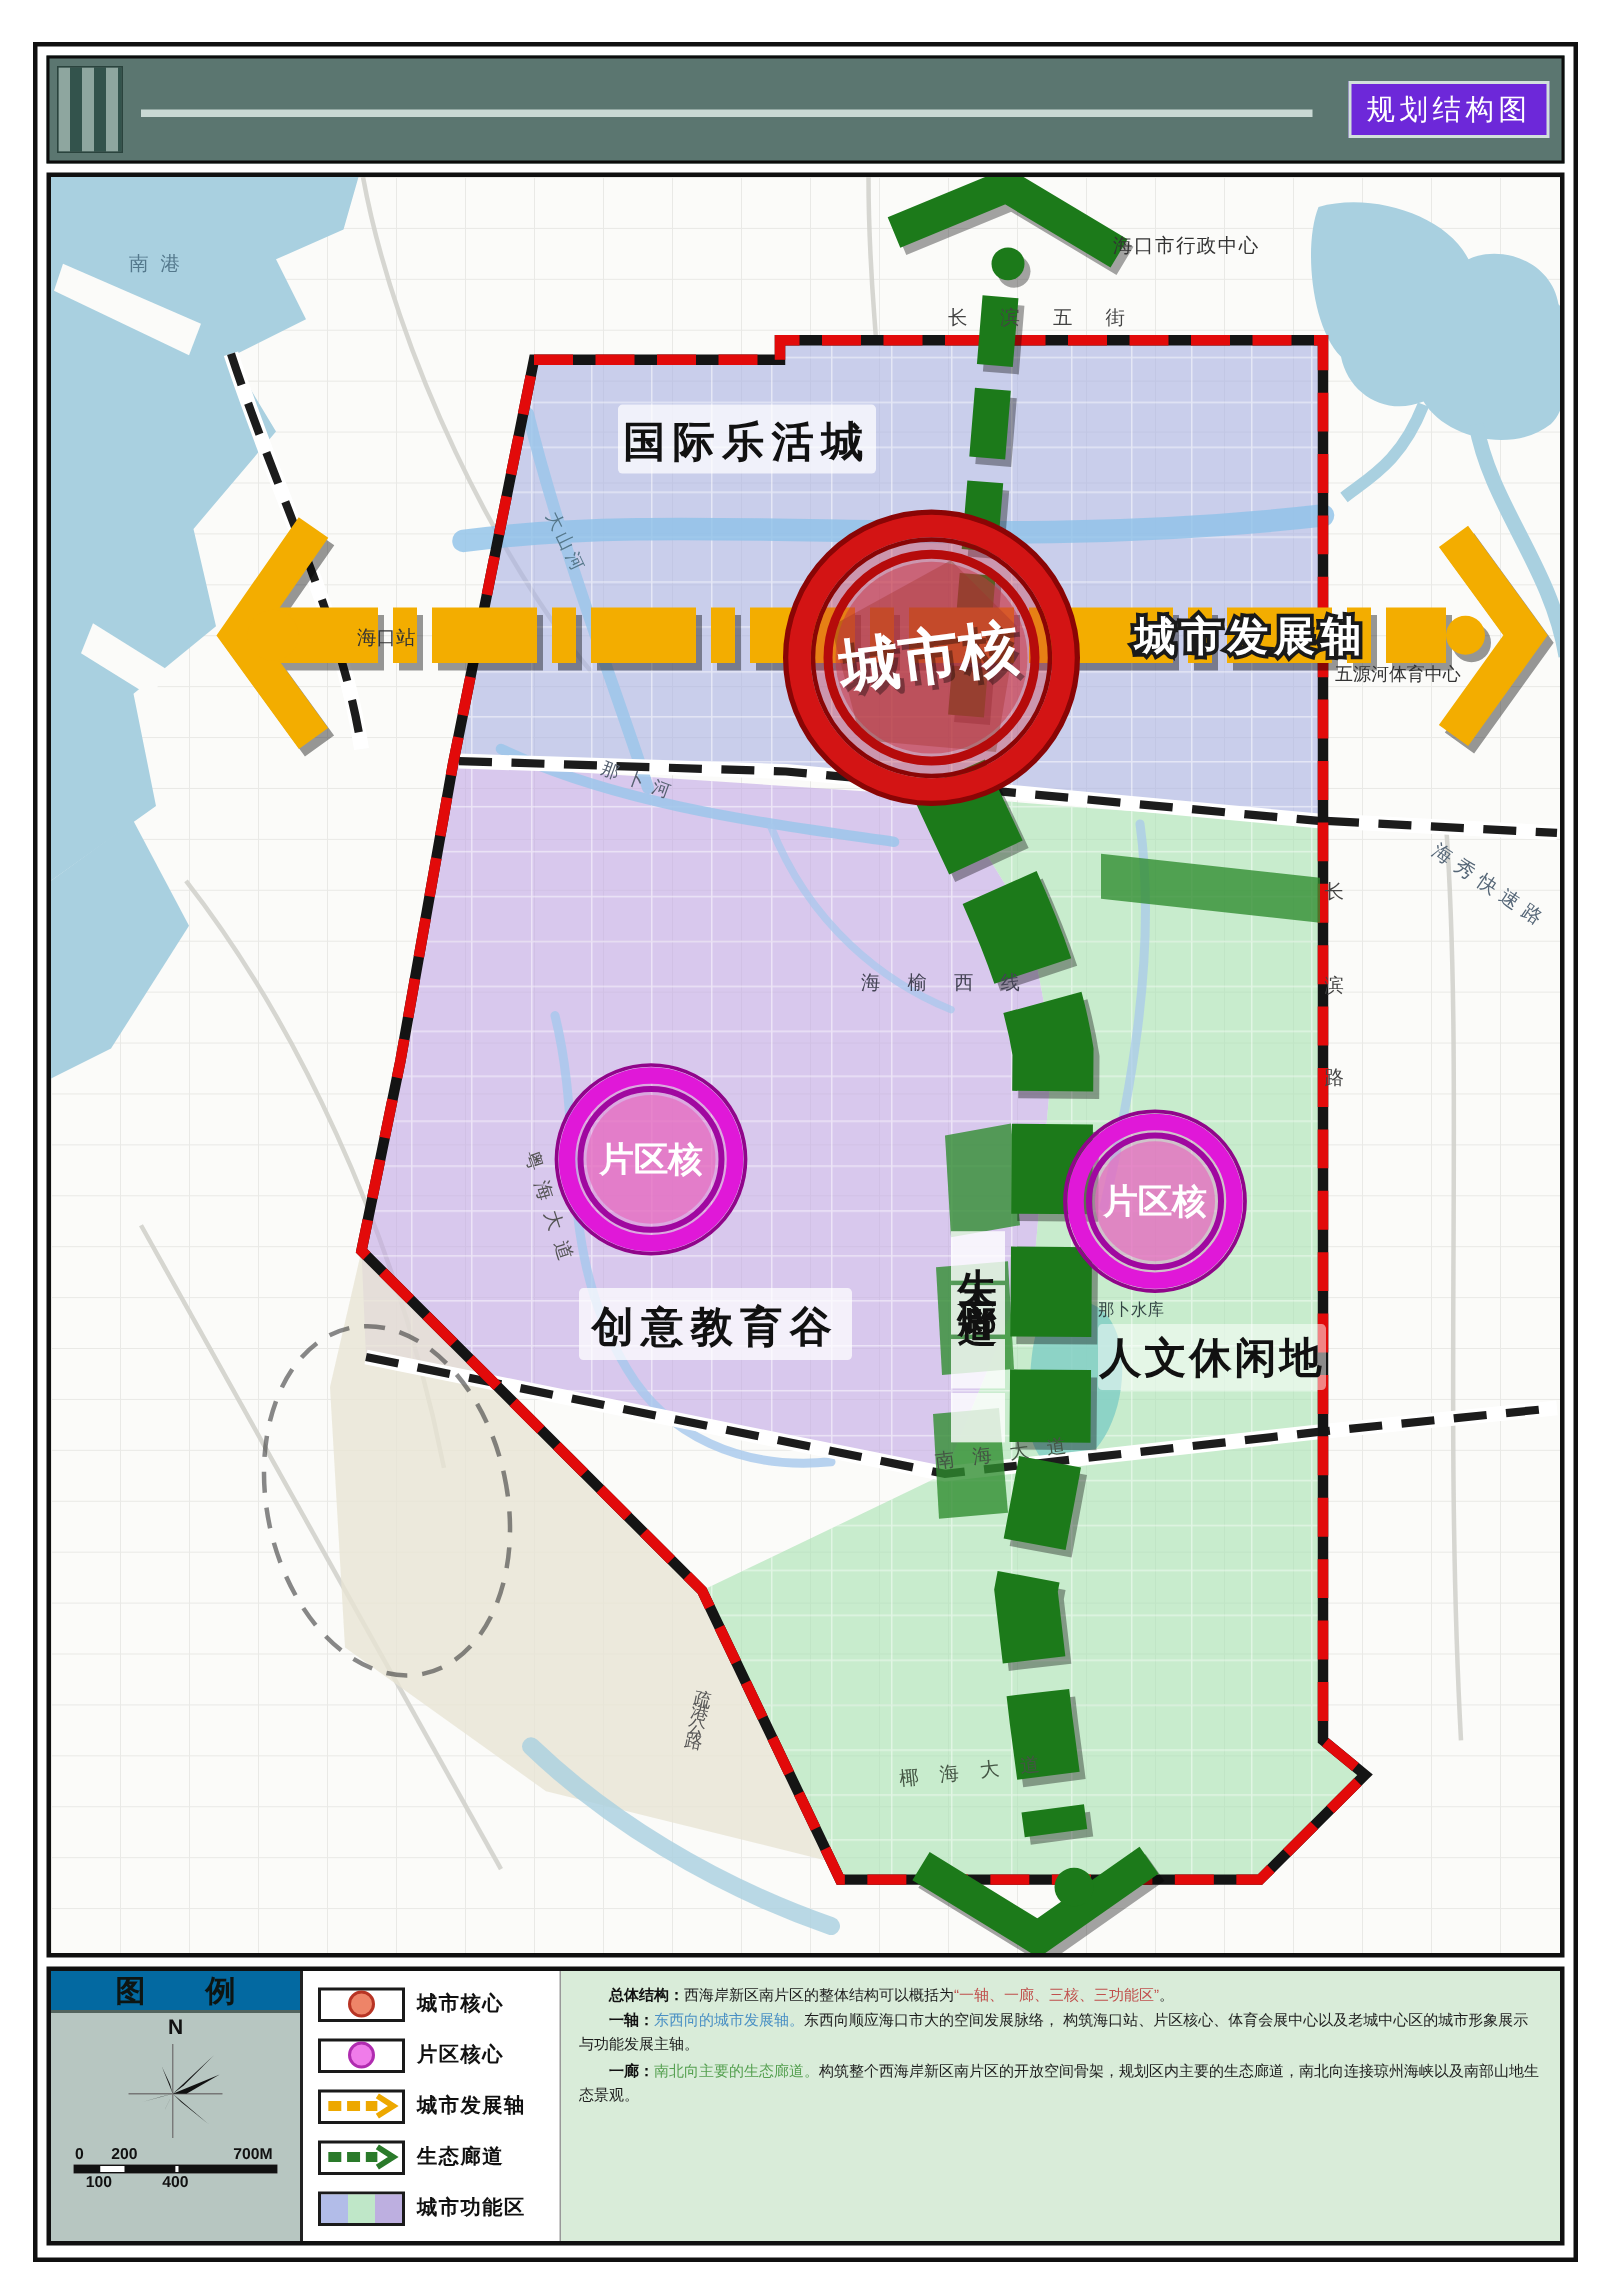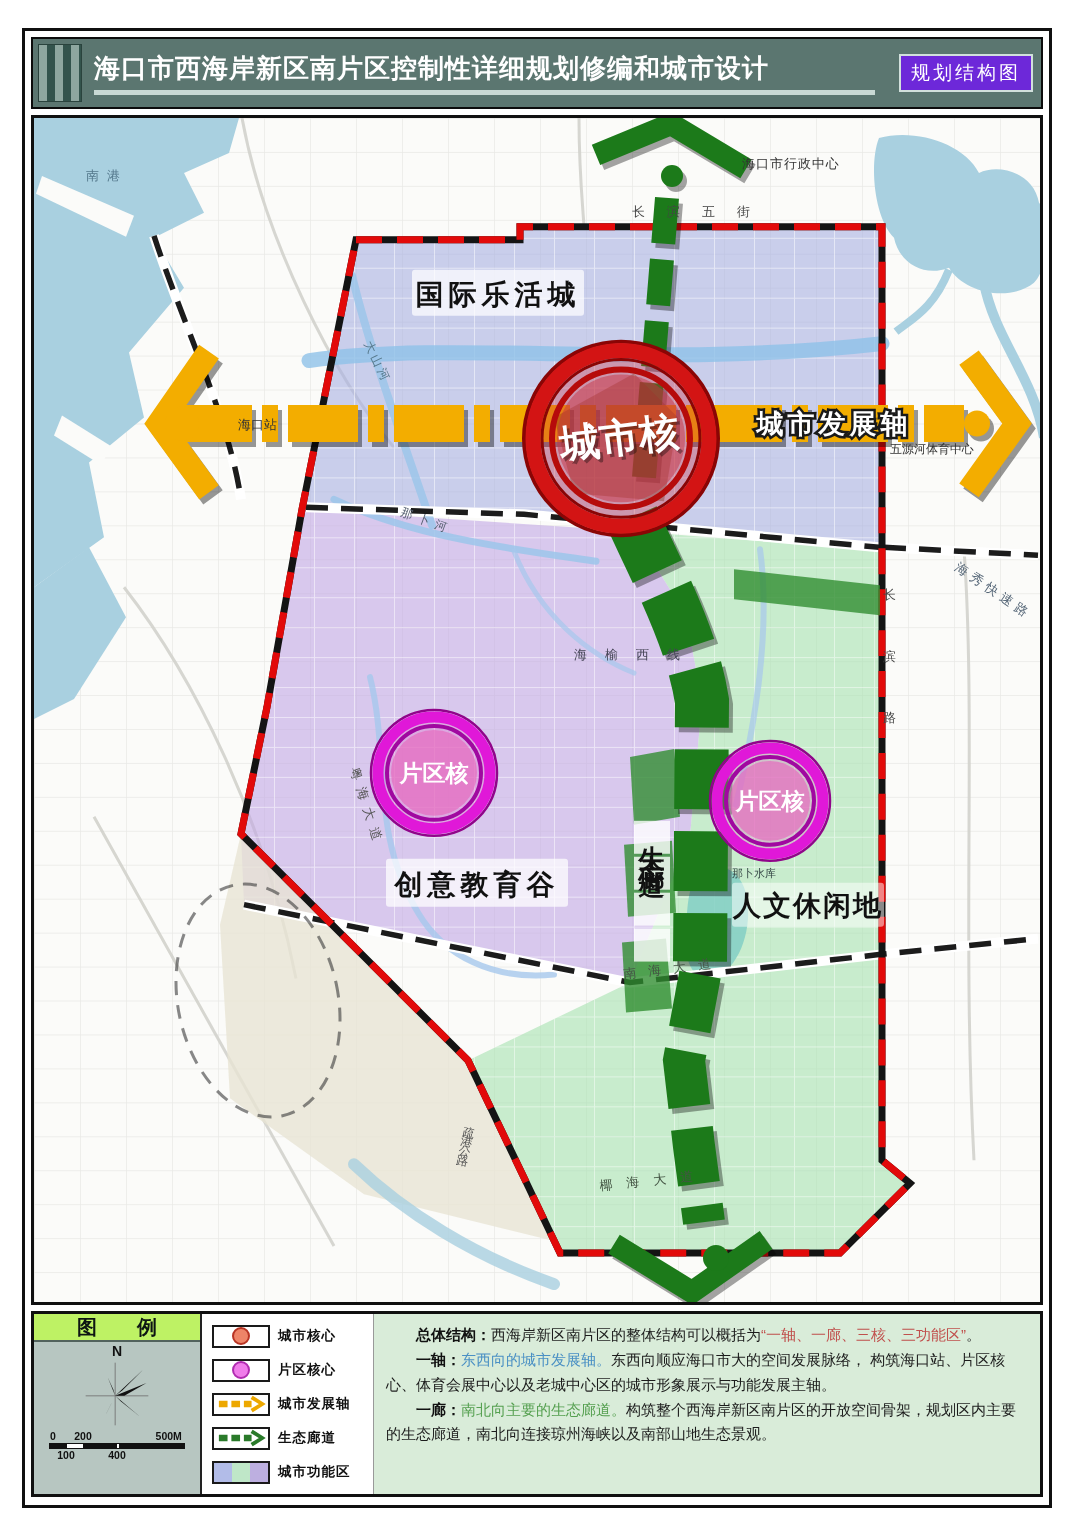--- a/index.html
+++ b/index.html
@@ -33,21 +33,21 @@
   
   .map-frame {
     position: relative; height: 1190px; border: 3px solid #101010;
     background: #fbfbf9; overflow: hidden; margin-bottom: 6px;
   }
   .map-frame svg.map { display: block; width: 100%; height: 100%; }
   
   .legend-frame { height: 186px; border: 3px solid #101010; display: flex; background: #ffffff; }
   .lg-key { width: 168px; border-right: 2px solid #222; background: #b7c6c1; display: flex; flex-direction: column; }
   .lg-key-head {
-    height: 28px; background: #bef264; border-bottom: 2px solid #52635d;
+    height: 28px; background: #0369a1; border-bottom: 2px solid #52635d;
     display: flex; justify-content: center; align-items: center;
     font-weight: bold; font-size: 20px; color: #0d1513; letter-spacing: 40px; padding-left: 40px;
   }
   .lg-key-body { flex: 1; display: flex; flex-direction: column; align-items: center; padding-top: 1px; }
   .north-label { font-weight: bold; font-size: 14px; color: #111; }
   .scalebar { width: 136px; position: relative; margin-top: 1px; }
   .sb-top, .sb-bot { position: relative; height: 13px; font-size: 10.5px; font-weight: bold; color: #111; }
   .sb-top span, .sb-bot span { position: absolute; transform: translateX(-50%); }
   .sb-bar { height: 6px; border: 1px solid #111; display: flex; background: #fff; }
   .sb-bar span { height: 100%; display: block; }
@@ -65,37 +65,36 @@
   }
   .lg-swatch.tri { padding: 0; }
   .lg-swatch.tri span { flex: 1; height: 100%; }
   .t1 { background: #b2bce8; } .t2 { background: #bfe7c8; } .t3 { background: #bdafe0; }
   .sw-circle { width: 18px; height: 18px; border-radius: 50%; }
   .sw-red { background: #ee8468; border: 2px solid #b83424; }
   .sw-pink { background: #f07cea; border: 2px solid #b02cb0; }
   .sw-arrow { display: block; }
   .lg-label { font-size: 13.5px; font-weight: bold; color: #111; white-space: nowrap; letter-spacing: 1px; }
   .lg-notes { flex: 1; background: #d9ecd9; padding: 9px 14px 6px 12px; }
-  .lg-notes p { font-size: 15px; line-height: 1.62; text-indent: 2em; color: #1c1c1c; margin-bottom: 1px; }
+  .lg-notes p { font-size: 10px; line-height: 1.62; text-indent: 2em; color: #1c1c1c; margin-bottom: 1px; }
   .lead { font-weight: bold; color: #111; }
   .c-red { color: #c0504d; }
   .c-blue { color: #4a90c4; }
   .c-grn { color: #55a050; }
   .c-teal { color: #46a396; }
   text { user-select: none; }
 </style>
 </head>
 <body>
 
 <div class="outer">
 
   <div class="hdr">
     <div class="stripes"></div>
     <div class="title-wrap">
-      <div class="title">海口市西海岸新区南片区控制性详细规划修编和城市设计</div>
       <div class="underline"></div>
     </div>
     <div class="badge">规划结构图</div>
   </div>
 
   <div class="map-frame">
   <svg class="map" viewBox="0 0 1006 1186" preserveAspectRatio="none">
     <defs>
       <pattern id="pg" width="46" height="34" patternUnits="userSpaceOnUse">
         <path d="M0 0H46M0 0V34" stroke="#dadad6" stroke-width="1.4" fill="none"></path>
@@ -292,21 +291,21 @@
             <path d="M38 40 L64 62 L44 46 Z"></path>
             <path d="M38 40 L24 68 L34 48 Z"></path>
             <path d="M38 40 L30 20 L36 33 Z"></path>
             <path d="M38 40 L16 46 L30 42 Z"></path>
           </g>
         </svg>
         <div class="scalebar">
           <div class="sb-top">
             <span style="left:4px">0</span>
             <span style="left:25%">200</span>
-            <span style="left:88%">500M</span>
+            <span style="left:88%">700M</span>
           </div>
           <div class="sb-bar">
             <span class="sb-k" style="width:12.5%"></span>
               <span class="sb-w" style="width:12.5%"></span>
               <span class="sb-k" style="width:25%"></span>
               <span class="sb-k2" style="width:50%"></span>
           </div>
           <div class="sb-bot">
             <span style="left:12.5%">100</span>
             <span style="left:50%">400</span>

